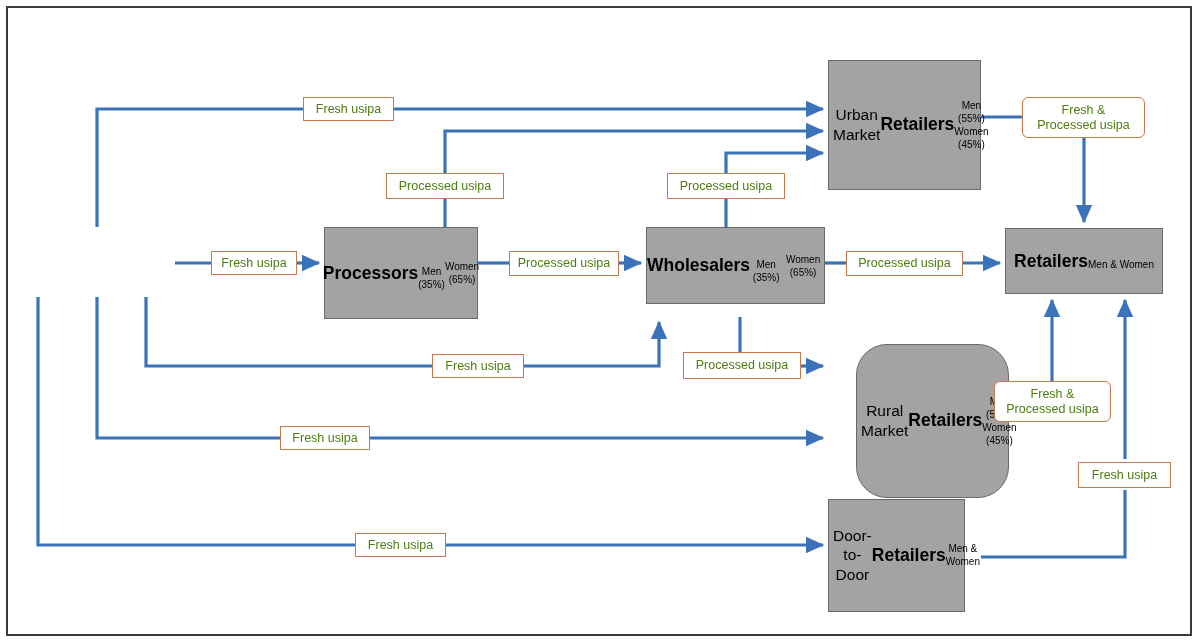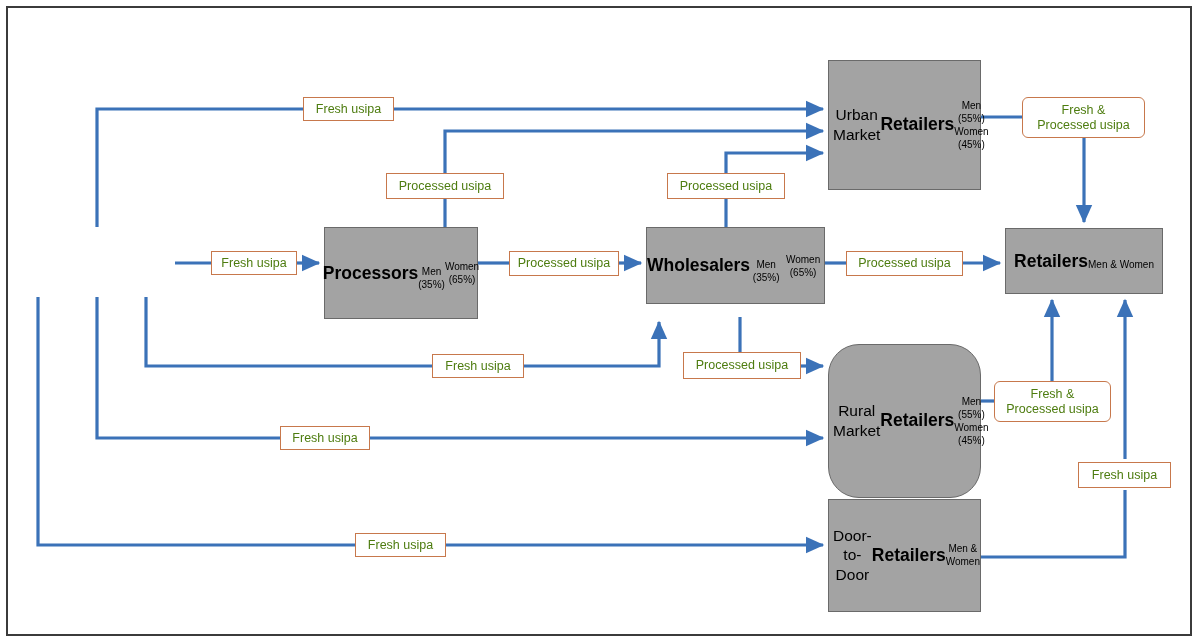--- a/index.html
+++ b/index.html
@@ -89,30 +89,30 @@
 
   <div class="node three" style="left:828px;top:60px;width:153px;height:130px;">
     <div class="n-pre">Urban Market</div>
     <div class="n-title">Retailers</div>
     <div>
       <div class="n-sub">Men (55%)</div>
       <div class="n-sub">Women (45%)</div>
     </div>
   </div>
 
-  <div class="node three" style="left:828px;top:344px;width:153px;height:154px;border-radius:31px;">
+  <div class="node three" style="left:856px;top:344px;width:153px;height:154px;border-radius:31px;">
     <div class="n-pre">Rural Market</div>
     <div class="n-title">Retailers</div>
     <div>
       <div class="n-sub">Men (55%)</div>
       <div class="n-sub">Women (45%)</div>
     </div>
   </div>
 
-  <div class="node three" style="left:828px;top:499px;width:153px;height:113px;">
+  <div class="node three" style="left:828px;top:499px;width:137px;height:113px;">
     <div class="n-pre">Door-to-Door</div>
     <div class="n-title">Retailers</div>
     <div class="n-sub">Men &amp; Women</div>
   </div>
 
   <div class="node" style="left:1005px;top:228px;width:158px;height:66px;">
     <div class="n-title">Retailers</div>
     <div class="n-sub" style="margin-top:6px;">Men &amp; Women</div>
   </div>
 

